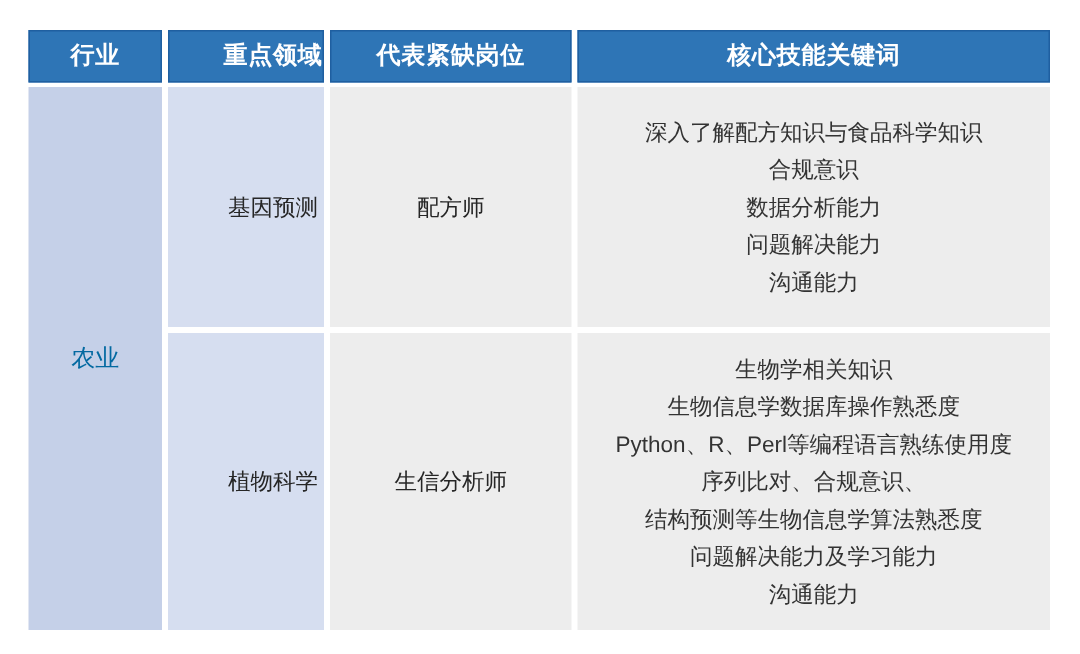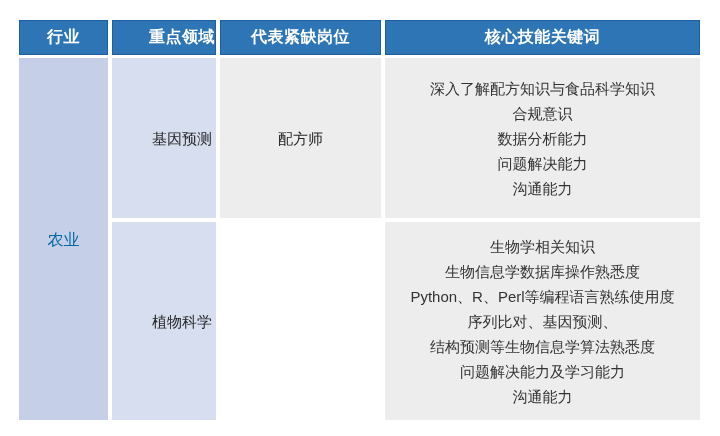--- a/index.html
+++ b/index.html
@@ -134,25 +134,28 @@
 合规意识
 数据分析能力
 问题解决能力
 沟通能力</span>
     </div>
 
     <div class="cell body-cell field-cell col-2 row-2">
       <span>植物科学</span>
     </div>
 
+    <div class="cell body-cell role-cell col-3 row-2">
+      <span>生信分析师</span>
+    </div>
 
     <div class="cell body-cell skills-cell col-4 row-2">
       <span class="skills-lines">生物学相关知识
 生物信息学数据库操作熟悉度
 Python、R、Perl等编程语言熟练使用度
-序列比对、基因预测、
+序列比对、合规意识、
 结构预测等生物信息学算法熟悉度
 问题解决能力及学习能力
 沟通能力</span>
     </div>
 
   </div>
 </div>
 
 </body></html>

